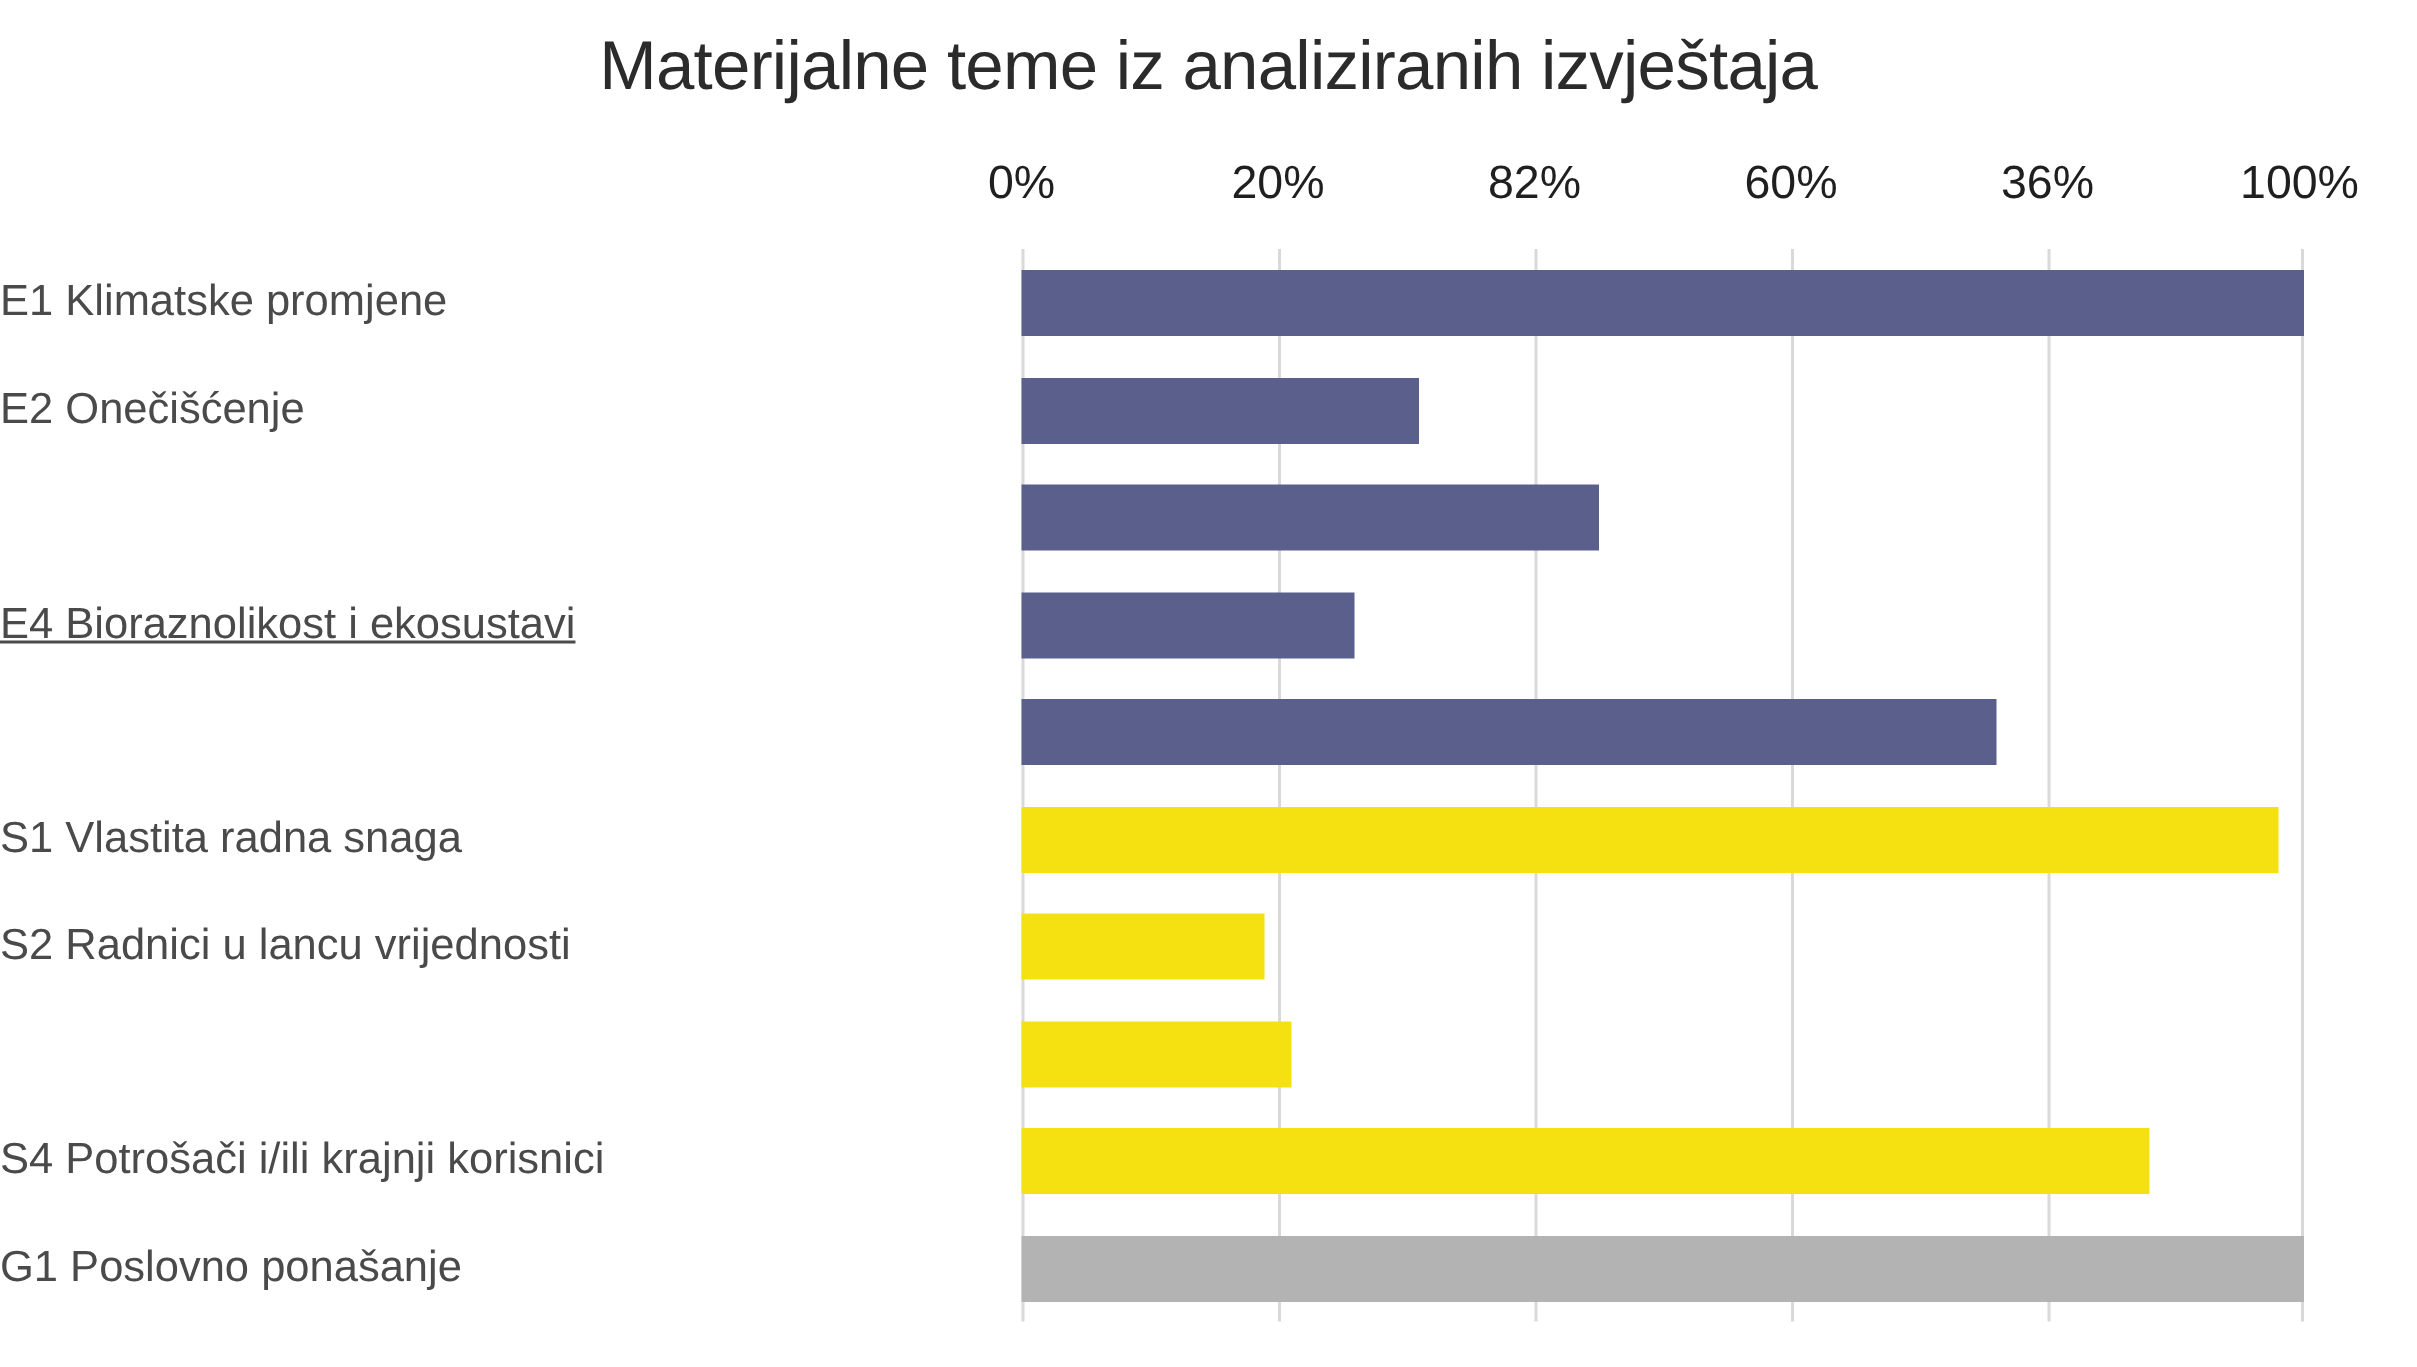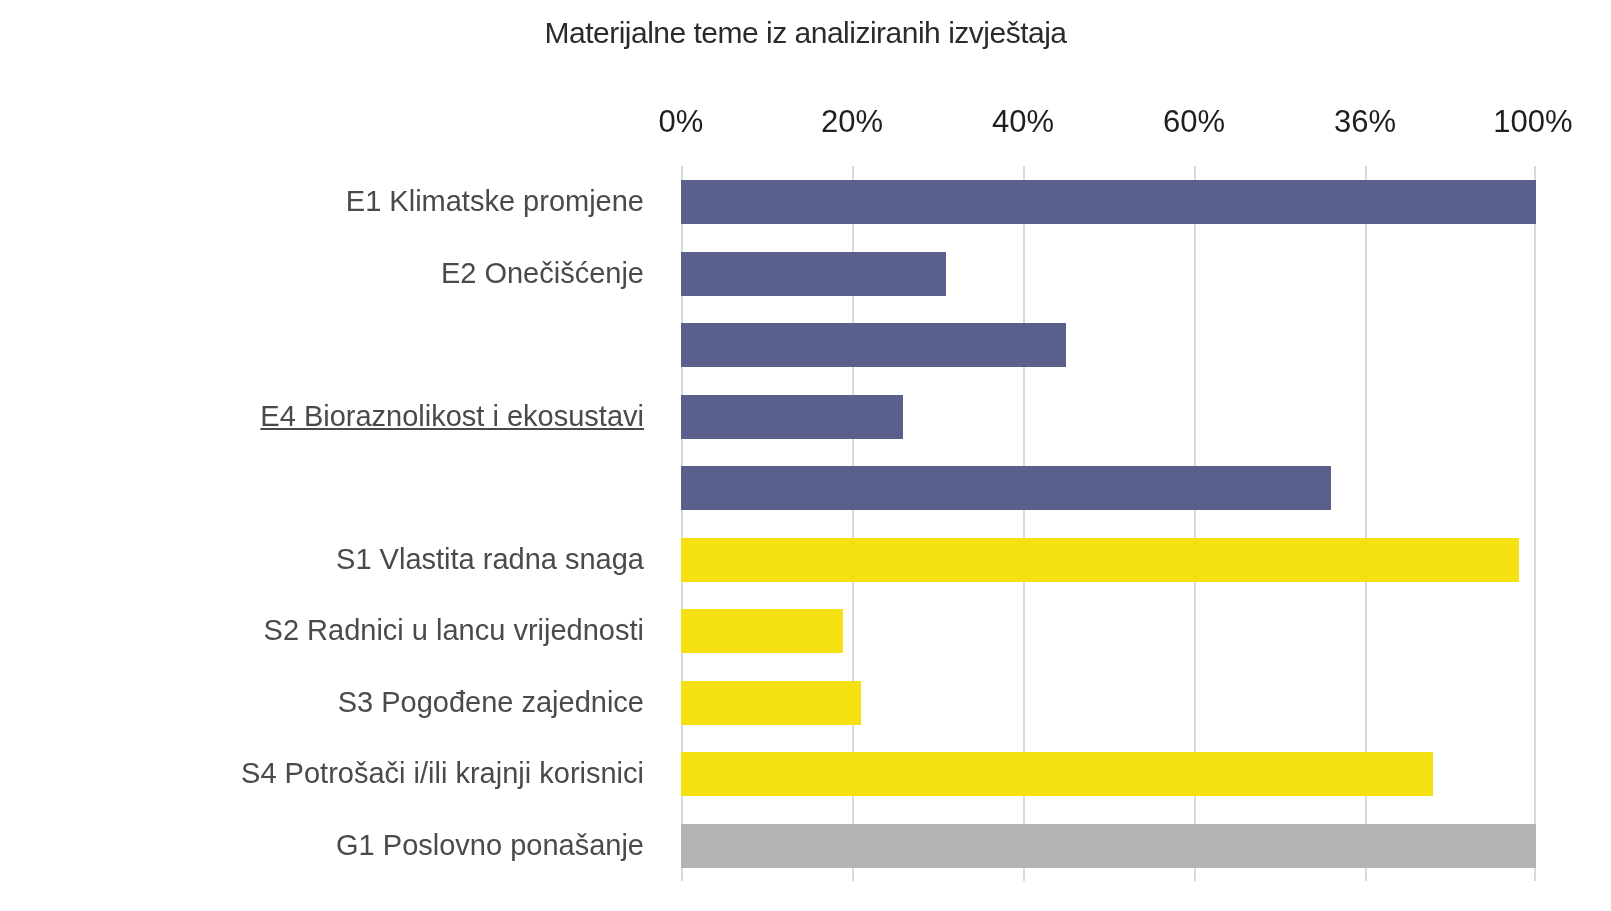--- a/index.html
+++ b/index.html
@@ -22,21 +22,21 @@
     background: #ffffff;
   }
 
   
   .chart-title {
     position: absolute;
     top: 16px;
     left: 0;
     width: 1611px;
     text-align: center;
-    font-size: 30px;
+    font-size: 46px;
     font-weight: 400;
     letter-spacing: -0.5px;
     color: #2b2b2b;
     white-space: nowrap;
   }
 
   
   .tick-row {
     position: absolute;
     top: 104px;
@@ -103,53 +103,51 @@
     position: absolute;
     left: 0;
     top: 166px;
     width: 662px;
     height: 715px;
   }
   .cat-label {
     position: absolute;
     right: 0;
     width: 662px;
-    text-align: right;
     font-size: 29px;
     color: #4a4a4a;
     white-space: nowrap;
     line-height: 71.5px;
     height: 71.5px;
     padding-right: 18px;
     box-sizing: border-box;
   }
 </style>
 </head>
 <body>
 
 <div class="chart-root" style="background: rgb(255, 255, 255);">
 
   <div class="chart-title">Materijalne teme iz analiziranih izvještaja</div>
 
   <div class="tick-row">
     <div class="tick-label" style="left:681px;">0%</div>
     <div class="tick-label" style="left:852px;">20%</div>
-    <div class="tick-label" style="left:1023px;">40%</div>
+    <div class="tick-label" style="left:1023px;">82%</div>
     <div class="tick-label" style="left:1194px;text-align:right;">60%</div>
     <div class="tick-label" style="left:1365px;">36%</div>
     <div class="tick-label" style="left:1533px;">100%</div>
   </div>
 
   <div class="cat-labels">
     <div class="cat-label" style="top:0px;">E1 Klimatske promjene</div>
     <div class="cat-label" style="top:71.5px;">E2 Onečišćenje</div>
     <div class="cat-label" style="top:214.5px;text-decoration:underline;">E4 Bioraznolikost i ekosustavi</div>
     <div class="cat-label" style="top:357.5px;margin-left:40px;">S1 Vlastita radna snaga</div>
     <div class="cat-label" style="top:429px;">S2 Radnici u lancu vrijednosti</div>
-    <div class="cat-label" style="top:500.5px;">S3 Pogođene zajednice</div>
     <div class="cat-label" style="top:572px;">S4 Potrošači i/ili krajnji korisnici</div>
     <div class="cat-label" style="top:643.5px;">G1 Poslovno ponašanje</div>
   </div>
 
   <div class="plot-area">
     <div class="axis-line" style="background: rgb(217, 217, 217);"></div>
     <div class="gridline" style="left: 171px; background: rgb(217, 217, 217);"></div>
     <div class="gridline" style="left: 342px; background: rgb(217, 217, 217);"></div>
     <div class="gridline" style="left: 513px; background: rgb(217, 217, 217);"></div>
     <div class="gridline" style="left: 684px; background: rgb(217, 217, 217);"></div>

